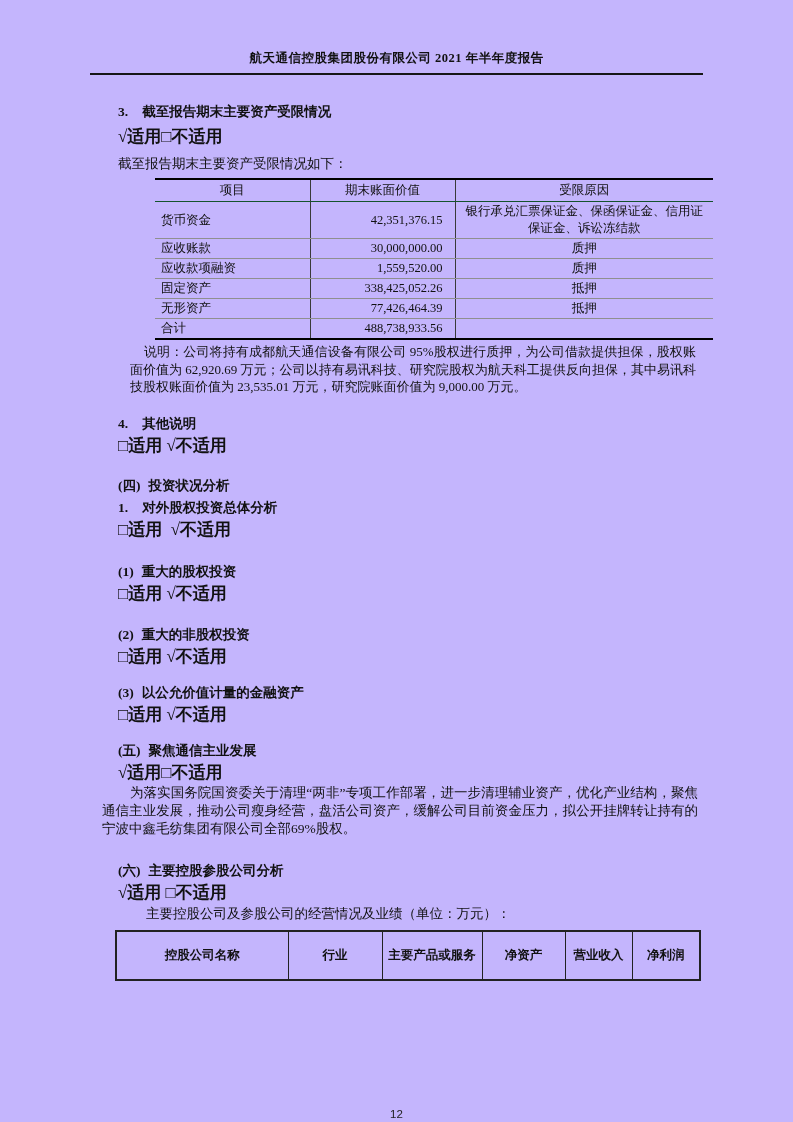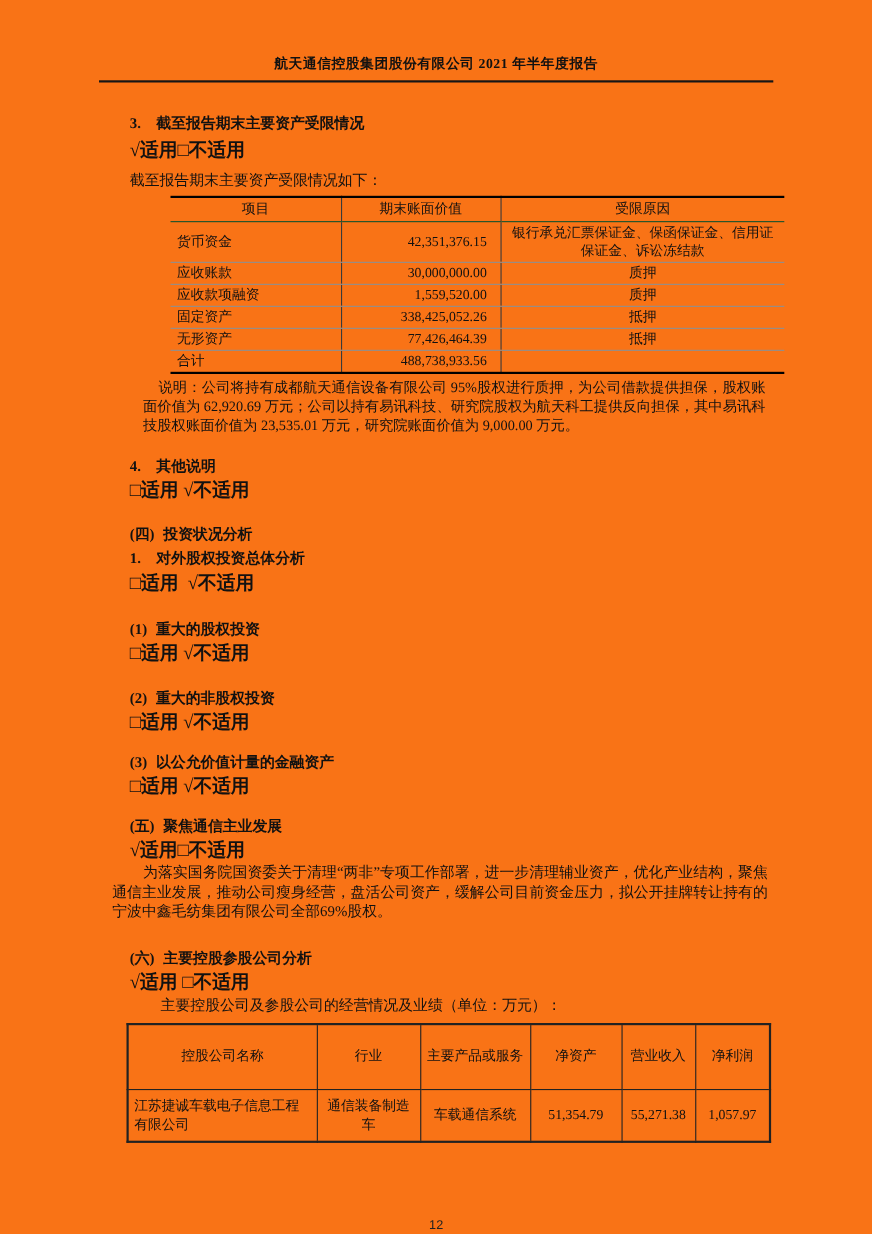--- a/index.html
+++ b/index.html
@@ -1,21 +1,21 @@
 <!DOCTYPE html>
 <html><head>
 <meta charset="utf-8">
 <style>
   * { margin:0; padding:0; box-sizing:border-box; }
   html,body { background:#e8e8e8; }
   .page {
     position:relative;
     width:793px; height:1122px;
     margin:0 auto;
-    background:#f97316;
+    background:#c4b5fd;
     font-family:"Liberation Serif","DejaVu Serif",serif;
     color:#111;
     overflow:hidden;
   }
   .header-title {
     padding-top:50px;
     text-align:center;
     font-size:12.5px;
     font-weight:600;
     letter-spacing:0.5px;
@@ -90,21 +90,21 @@
     border:2px solid #222;
     font-size:12.5px;
   }
   .t2 td {
     border:1.5px solid #222;
     text-align:center;
     vertical-align:middle;
     padding:3px 4px;
     line-height:17px;
   }
-  .t2 tr.t2-head td { height:60px; }
+  .t2 tr.t2-head td { height:49px;font-weight:bold; }
   .t2 tr.t2-row td { height:47px; }
   .t2 .c-name { text-align:left; padding-left:5px; }
 
   .page-number {
     position:absolute;
     left:0; right:0;
     top:1108px;
     text-align:center;
     font-size:11.5px;
     font-family:"Liberation Sans","DejaVu Sans",sans-serif;
@@ -234,27 +234,19 @@
       </colgroup>
       <tbody>
           <tr class="t2-head">
         <td>控股公司名称</td>
         <td>行业</td>
         <td>主要产品或服务</td>
         <td>净资产</td>
         <td>营业收入</td>
         <td>净利润</td>
       </tr>
-      <tr class="t2-row">
-        <td class="c-name">江苏捷诚车载电子信息工程有限公司</td>
-        <td>通信装备制造车</td>
-        <td>车载通信系统</td>
-        <td>51,354.79</td>
-        <td>55,271.38</td>
-        <td>1,057.97</td>
-      </tr>
     </tbody>
       </table>
 
   </div>
 
   <div class="page-number">12</div>
 </div>
 
 </body></html>

